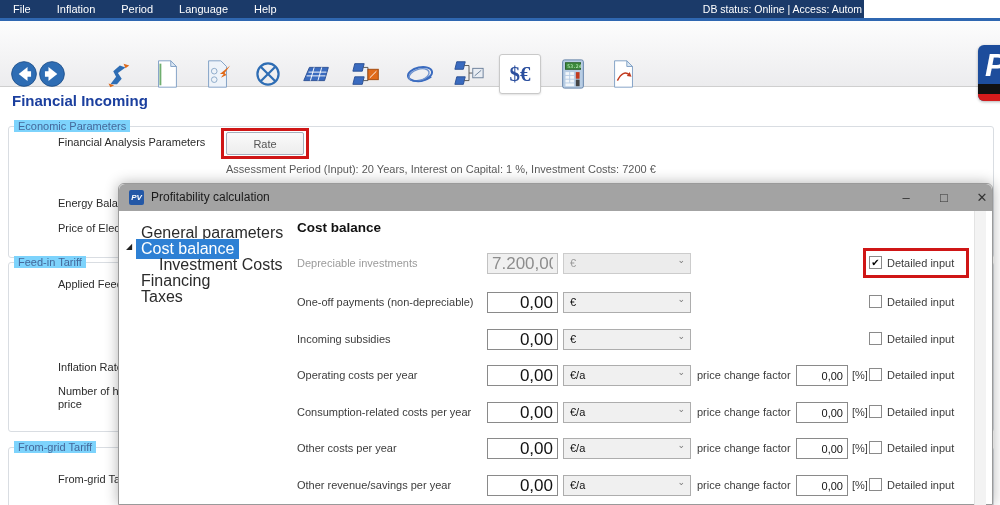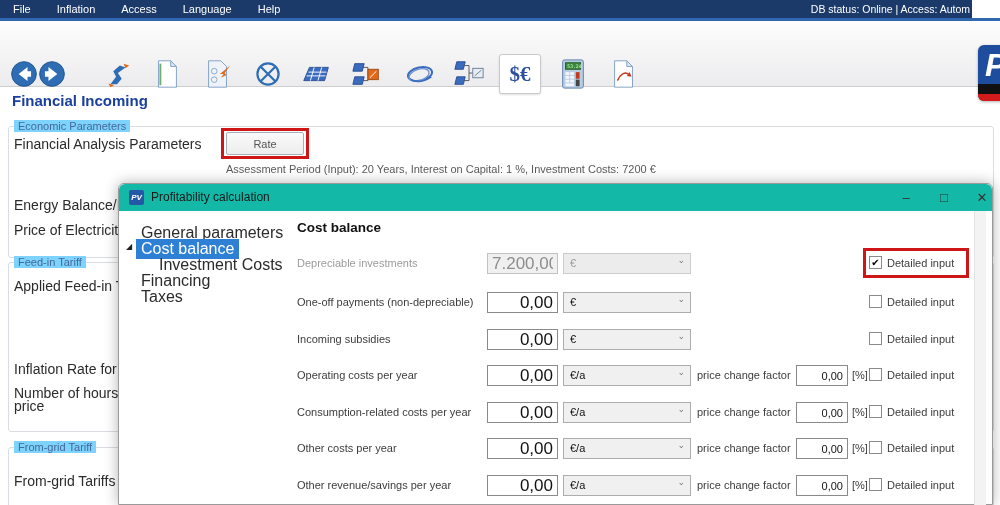--- a/index.html
+++ b/index.html
@@ -1,20 +1,20 @@
 <!DOCTYPE html>
 <html><head>
 <meta charset="utf-8">
 <style>
   * { margin:0; padding:0; box-sizing:border-box; }
   body { font-family:"Liberation Sans", sans-serif; background:#fff; }
   #app { position:relative; width:1000px; height:505px; overflow:hidden; background:#fff; }
 
   
-  .menubar { position:absolute; left:0; top:0; width:972px; height:18px; background:#1b3a69;
+  .menubar { position:absolute; left:0; top:0; width:864px; height:18px; background:#1b3a69;
              display:flex; align-items:center; color:#fff; font-size:11px; }
   .menubar .mitem { padding:0 13px; cursor:default; }
   .menubar .mstatus { position:absolute; right:2px; top:3px; font-size:10.5px; white-space:nowrap; }
   .bluestripe { position:absolute; left:0; top:18px; width:1000px; height:3px; background:#2f67b1; }
 
   
   .toolbar { position:absolute; left:0; top:21px; width:1000px; height:66px;
              background:linear-gradient(#fdfdfd,#ececee); border-bottom:1px solid #cfcfcf; }
   .tbtn { position:absolute; top:36px; width:34px; height:34px; display:flex; align-items:center; justify-content:center; }
   .currbtn { position:absolute; left:499px; top:33px; width:42px; height:40px; background:#fff;
@@ -24,33 +24,33 @@
   .logo { position:absolute; left:978px; top:24px; width:60px; height:56px; background:#1d4d9c;
           border-radius:6px 0 0 6px; overflow:hidden; box-shadow:0 1px 3px rgba(0,0,0,.3); }
   .logo .p { position:absolute; left:7px; top:2px; color:#fff; font-size:32px; font-weight:bold; font-style:italic; }
   .logo .black { position:absolute; left:0; bottom:7px; width:100%; height:10px; background:#111; }
   .logo .red { position:absolute; left:0; bottom:0; width:100%; height:7px; background:#d41b1b; }
 
   
   .pagetitle { position:absolute; left:12px; top:92px; font-size:15px; font-weight:bold; color:#1b3f9e; }
   .groupbox { position:absolute; border:1px solid #d9dde2; border-radius:3px; background:transparent; }
   .grouplabel { position:absolute; font-size:11px; color:#44689a; background:#7dd3fc; padding:0 4px; }
-  .plabel { position:absolute; font-size:14px; color:#2b2b2b; }
+  .plabel { position:absolute; font-size:11px; color:#2b2b2b;margin-left:44px; }
   .summary { position:absolute; left:226px; top:163px; font-size:11px; color:#5a5a5a; }
 
   .redbox-edit { position:absolute; left:221px; top:128px; width:88px; height:31px; border:3px solid #cf1616; }
   .editbtn { position:absolute; left:226px; top:132px; width:78px; height:23px;
              background:linear-gradient(#fafafa,#ededed); border:1px solid #a6b0bd; border-radius:2px;
              font-size:11px; color:#555; display:flex; align-items:center; justify-content:center; }
 
   
   .dialog { position:absolute; left:118px; top:183px; width:875px; height:322px; background:#fff;
             border:1px solid #9a9a9a; border-radius:6px 6px 0 0;
             box-shadow:0 0 14px rgba(0,0,0,.3); z-index:10; }
-  .dtitlebar { position:absolute; left:0; top:0; width:100%; height:27px; background:#14b8a6;
+  .dtitlebar { position:absolute; left:0; top:0; width:100%; height:27px; background:#a3a3a3;
                border-radius:6px 6px 0 0; }
   .dicon { position:absolute; left:10px; top:6px; width:15px; height:15px; background:#2458a6; border-radius:2px;
            color:#fff; font-size:8px; font-weight:bold; font-style:italic; display:flex; align-items:center; justify-content:center; }
   .dtitle { position:absolute; left:32px; top:6px; font-size:12px; color:#1a1a1a; }
   .wctrl { position:absolute; top:0; height:27px; width:34px; text-align:center; line-height:27px;
            font-size:13px; color:#333; }
   .wmin { left:770px; } .wmax { left:808px; } .wclose { left:846px; }
 
   .navitem { position:absolute; left:22px; font-size:16px; color:#2b2b2b; }
   .navsel { background:#2e80d4; color:#fff; padding:1px 5px; left:17px; }
@@ -81,21 +81,21 @@
   .scrollstrip { position:absolute; right:6px; top:27px; width:12px; height:295px; background:#f3f3f3; border-left:1px solid #e3e3e3; }
 </style>
 </head>
 <body>
 
 <div id="app">
 
   <div class="menubar">
     <span class="mitem">File</span>
     <span class="mitem">Inflation</span>
-    <span class="mitem">Access</span>
+    <span class="mitem">Period</span>
     <span class="mitem">Language</span>
     <span class="mitem">Help</span>
     <span class="mstatus">DB status: Online | Access: Autom</span>
   </div>
   <div class="bluestripe"></div>
 
   <div class="toolbar">
     <div class="tbtn" style="left:7px">
       <svg width="30" height="30" viewBox="0 0 34 34">
           <circle cx="17" cy="17" r="14" fill="#2e6db4" stroke="#1d4e8a"></circle>

